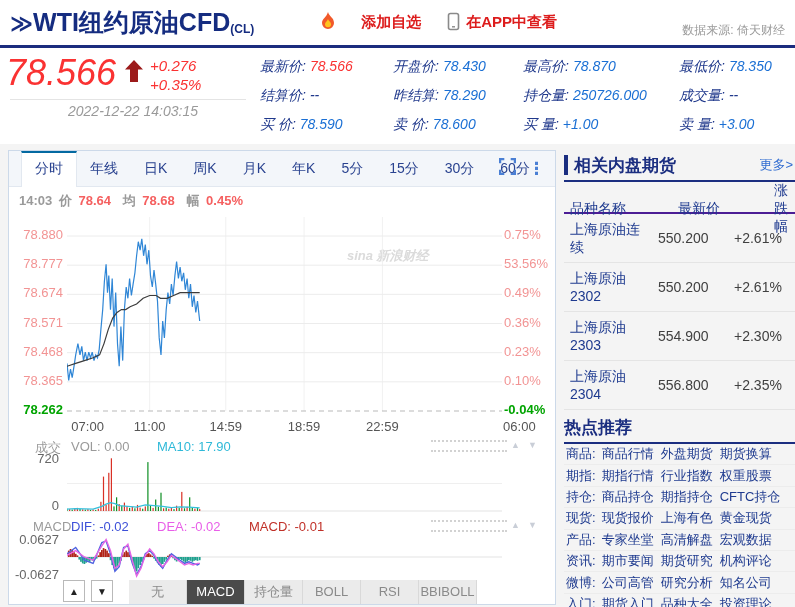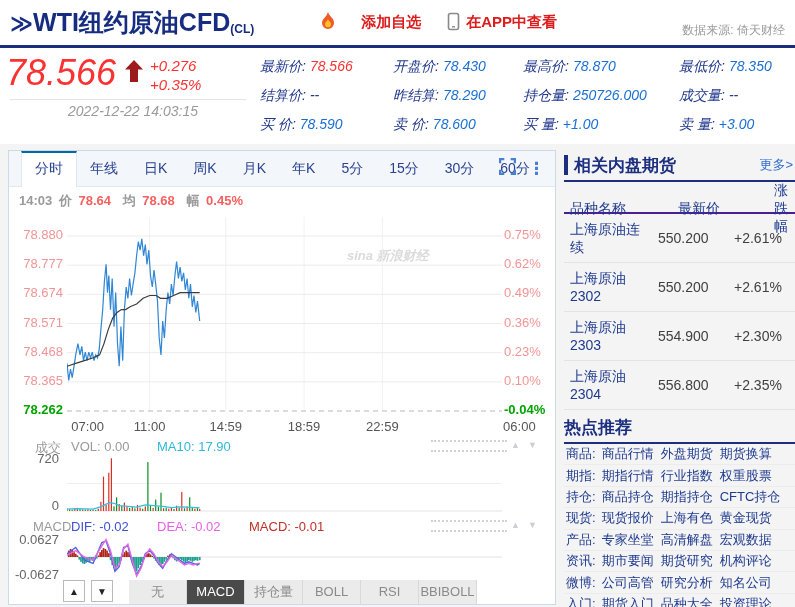--- a/index.html
+++ b/index.html
@@ -213,21 +213,21 @@
           <polyline points="0.0,157.3 8.7,154.4 17.4,151.6 26.1,148.8 32.6,145.9 37.0,134.6 41.3,120.4 45.7,109.1 50.0,103.5 54.4,100.6 58.7,100.6 63.1,97.8 69.6,95.0 76.1,89.3 82.7,86.5 89.2,86.5 93.5,89.3 100.1,89.3 106.6,86.5 113.1,83.6 119.6,83.6 126.1,83.6 132.7,83.6" fill="none" stroke="#3c3c3c" stroke-width="1.2"></polyline>
         </svg>
         <div class="axis-label left salmon" style="top: 19px;">78.880</div>
         <div class="axis-label left salmon" style="top: 48.1667px;">78.777</div>
         <div class="axis-label left salmon" style="top: 77.3333px;">78.674</div>
         <div class="axis-label left salmon" style="top: 106.5px;">78.571</div>
         <div class="axis-label left salmon" style="top: 135.667px;">78.468</div>
         <div class="axis-label left salmon" style="top: 164.833px;">78.365</div>
         <div class="axis-label left green" style="top: 194px;">78.262</div>
         <div class="axis-label right salmon" style="top: 19px;">0.75%</div>
-        <div class="axis-label right salmon" style="top: 48.1667px;">0.62%</div>
+        <div class="axis-label right salmon" style="top: 48.1667px;">53.56%</div>
         <div class="axis-label right salmon" style="top: 77.3333px;">0.49%</div>
         <div class="axis-label right salmon" style="top: 106.5px;">0.36%</div>
         <div class="axis-label right salmon" style="top: 135.667px;">0.23%</div>
         <div class="axis-label right salmon" style="top: 164.833px;">0.10%</div>
         <div class="axis-label right green" style="top: 194px;">-0.04%</div>
       </div>
     <div class="time-axis" id="time-axis">
         <span style="left: 4.35px;">07:00</span>
         <span style="left: 82.65px; transform: translateX(-50%);">11:00</span>
         <span style="left: 158.775px; transform: translateX(-50%);">14:59</span>

